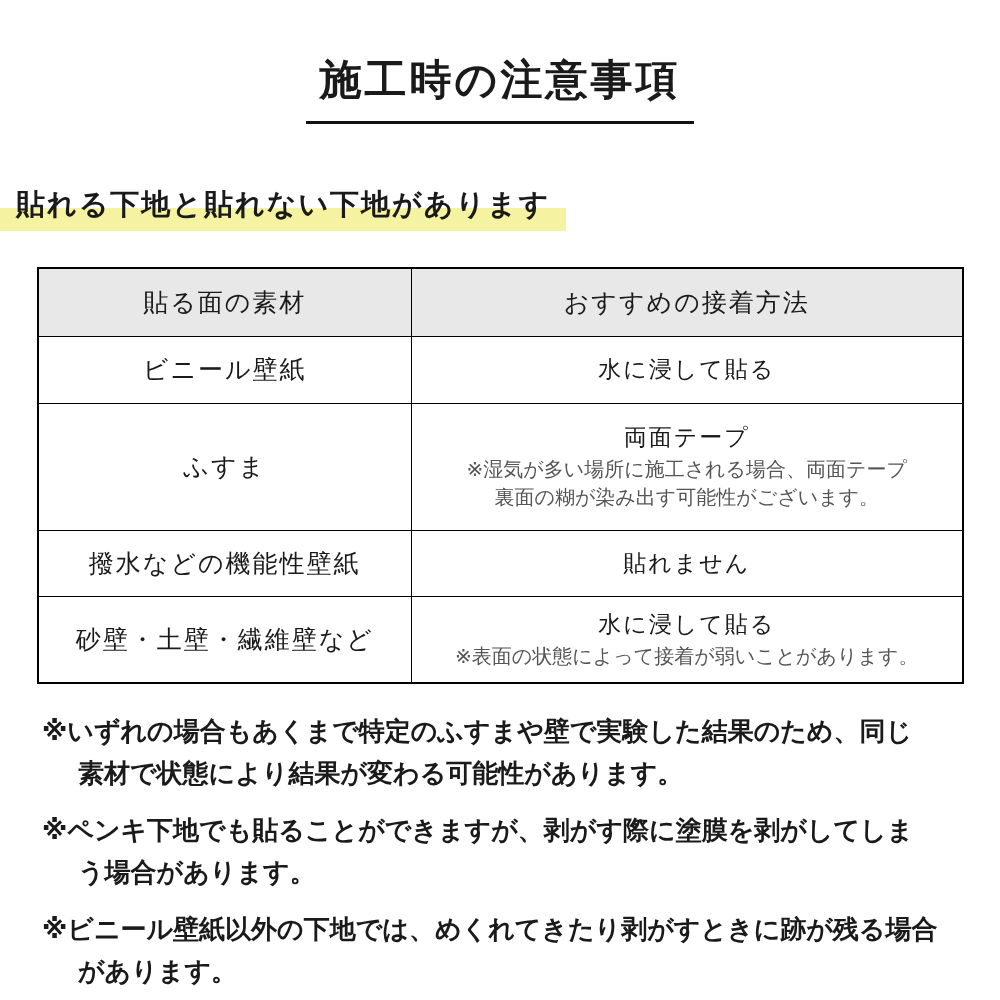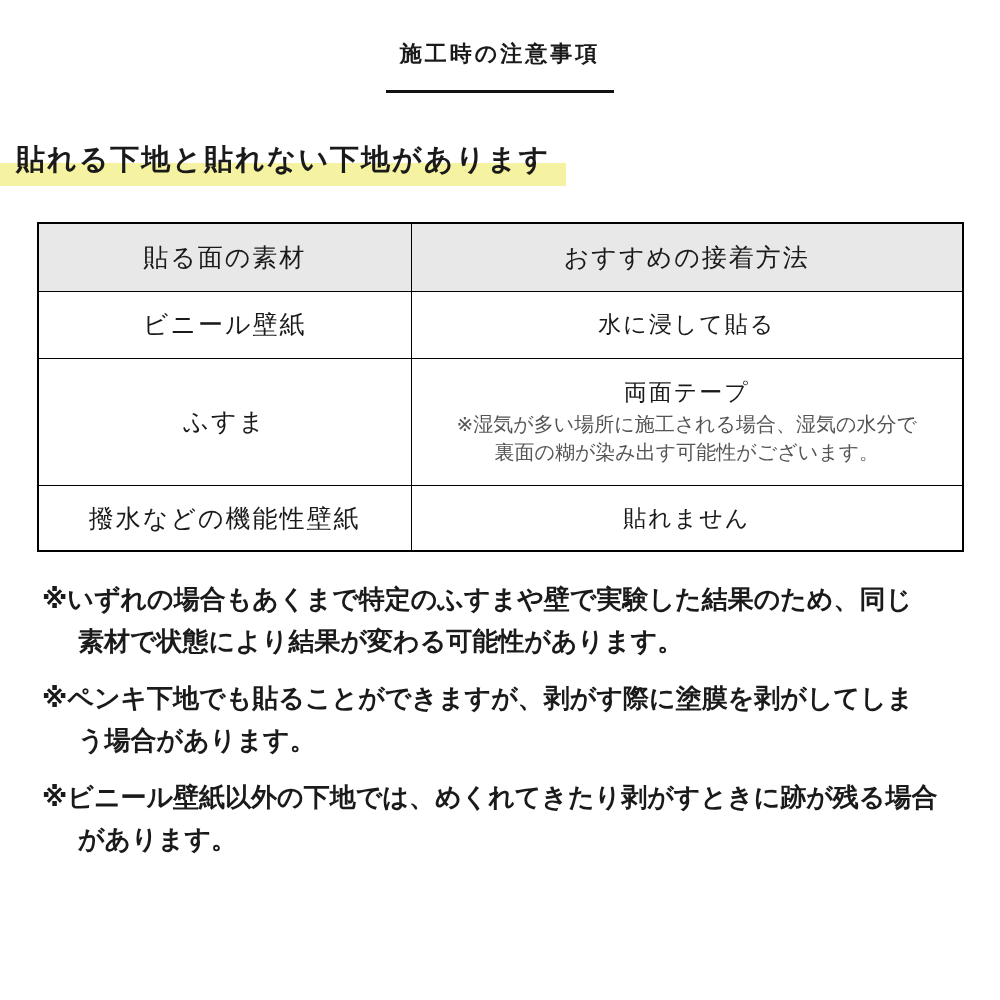--- a/index.html
+++ b/index.html
@@ -14,22 +14,22 @@
     width:1000px;height:1000px;
     background:#ffffff;
     color:var(--ink);
     font-family:"Liberation Sans","DejaVu Sans",sans-serif;
     overflow:hidden;
   }
   
   .title-wrap{text-align:center;padding-top:24px;}
   .page-title{
     display:inline-block;
-    font-size:22px;font-weight:700;letter-spacing:3px;
-    padding:0 14px 21px;
+    font-size:42px;font-weight:700;letter-spacing:3px;
+    padding:0 14px 13px;
     border-bottom:3px solid #111;
   }
   
   .subtitle-wrap{text-align:left;margin-top:31px;}
   .subtitle{
     display:inline-block;
     font-size:29px;font-weight:700;letter-spacing:2px;
     padding:2px 16px 6px;
     background:linear-gradient(to bottom, transparent 52%, var(--hl) 52%);
   }
@@ -100,29 +100,36 @@
     <td class="cell-material">ビニール壁紙</td>
     <td>
       <div class="cell-method-main">水に浸して貼る</div>
 
     </td>
   </tr>
   <tr class="h127">
     <td class="cell-material">ふすま</td>
     <td>
       <div class="cell-method-main">両面テープ</div>
-      <div class="cell-method-note">※湿気が多い場所に施工される場合、湿気の水分で
+      <div class="cell-method-note">※湿気が多い場所に施工される場合、両面テープ
 裏面の糊が染み出す可能性がございます。</div>
     </td>
   </tr>
   <tr class="h66">
     <td class="cell-material">撥水などの機能性壁紙</td>
     <td>
       <div class="cell-method-main">貼れません</div>
 
+    </td>
+  </tr>
+  <tr class="h87">
+    <td class="cell-material">砂壁・土壁・繊維壁など</td>
+    <td>
+      <div class="cell-method-main">水に浸して貼る</div>
+      <div class="cell-method-note">※表面の状態によって接着が弱いことがあります。</div>
     </td>
   </tr>
 </tbody>
   </table>
 
 <div class="footnotes">
   <p class="footnote">※いずれの場合もあくまで特定のふすまや壁で実験した結果のため、同じ
 素材で状態により結果が変わる可能性があります。</p>
   <p class="footnote">※ペンキ下地でも貼ることができますが、剥がす際に塗膜を剥がしてしま
 う場合があります。</p>

